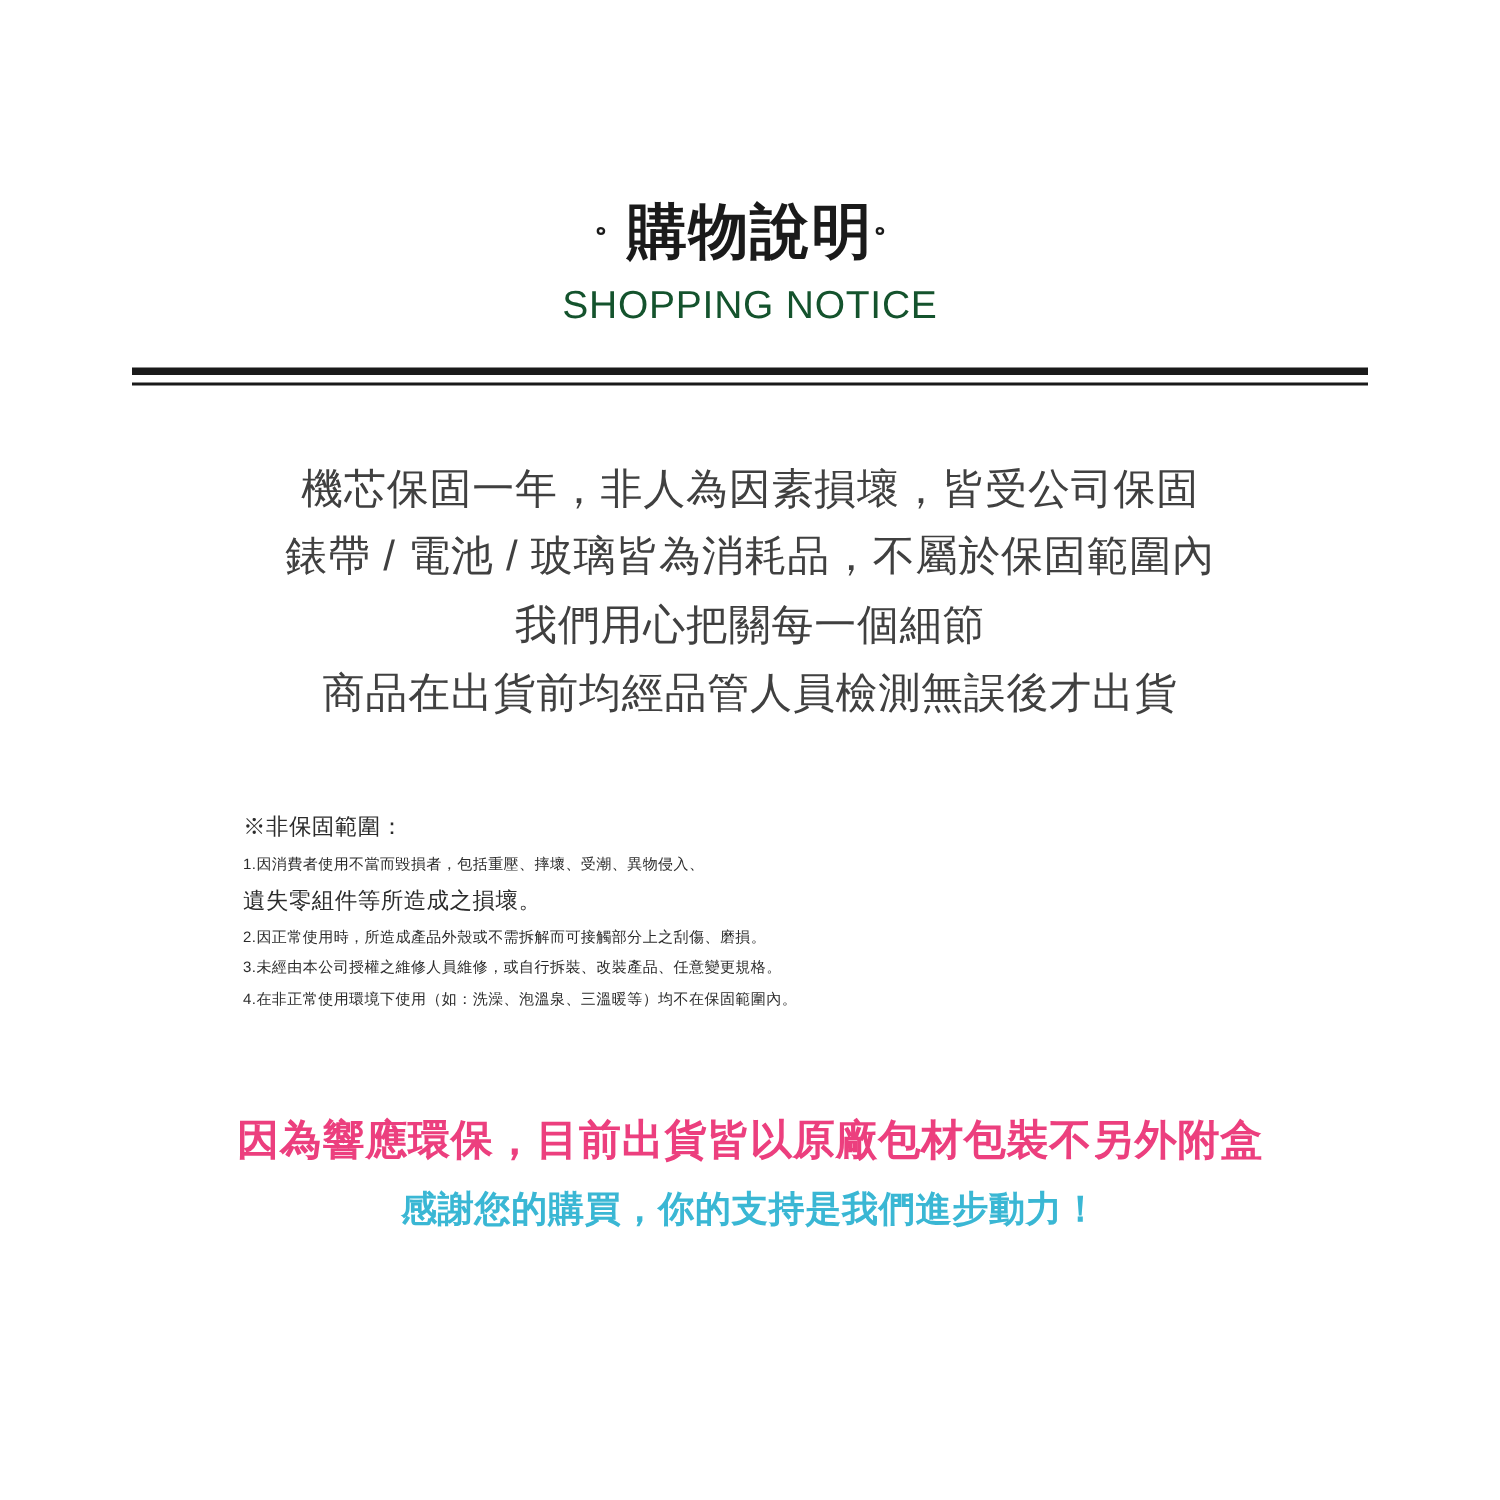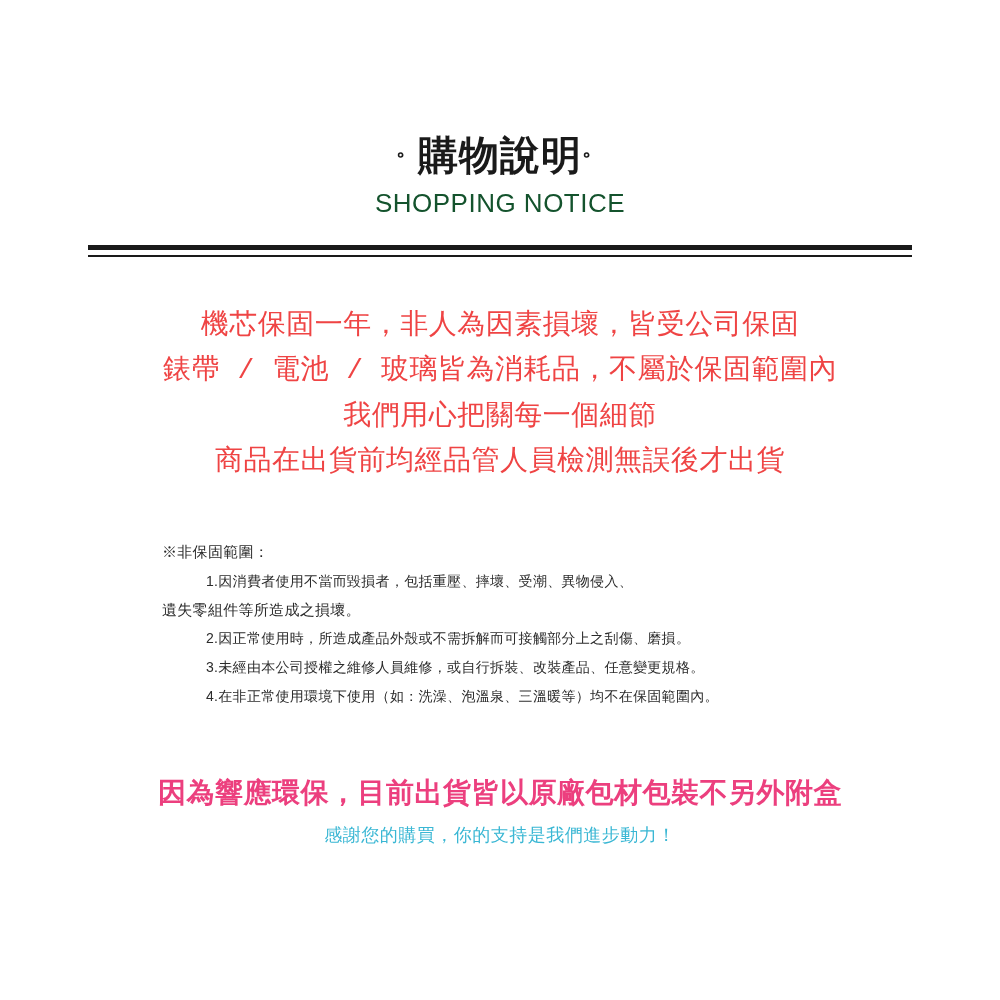--- a/index.html
+++ b/index.html
@@ -66,43 +66,41 @@
   }
 
   
   .statements {
     margin-top: 46px;
     text-align: center;
   }
   .statements .line {
     font-size: 28px;
     line-height: 1.62;
-    color: #ef4444;
+    color: #404040;
     letter-spacing: 0.5px;
     white-space: nowrap;
-    font-family: Liberation Mono, monospace;
   }
 
   
   .fineprint {
     margin: 54px 0 0 162px;
     width: 760px;
     color: #2b2b2b;
   }
   .fineprint .fp-head {
     font-size: 15px;
     line-height: 1.9;
     letter-spacing: 0.3px;
   }
   .fineprint .fp-item {
-    font-size: 14px;
+    font-size: 10px;
     line-height: 2.05;
     letter-spacing: 0.3px;
     white-space: nowrap;
-    margin-left: 44px;
   }
   .fineprint .fp-sub {
     font-size: 15px;
     line-height: 1.9;
     letter-spacing: 0.3px;
     white-space: nowrap;
   }
 
   
   .footer {
@@ -112,22 +110,22 @@
   .footer .f-line1 {
     font-size: 28px;
     font-weight: bold;
     color: #ec3f7e;
     letter-spacing: 0.5px;
     line-height: 1.5;
     white-space: nowrap;
   }
   .footer .f-line2 {
     margin-top: 8px;
-    font-size: 18px;
-    font-weight: normal;
+    font-size: 24px;
+    font-weight: bold;
     color: #3ab7d4;
     letter-spacing: 0.5px;
     line-height: 1.5;
     white-space: nowrap;
   }
 </style>
 </head>
 <body>
 
 <div class="page">

